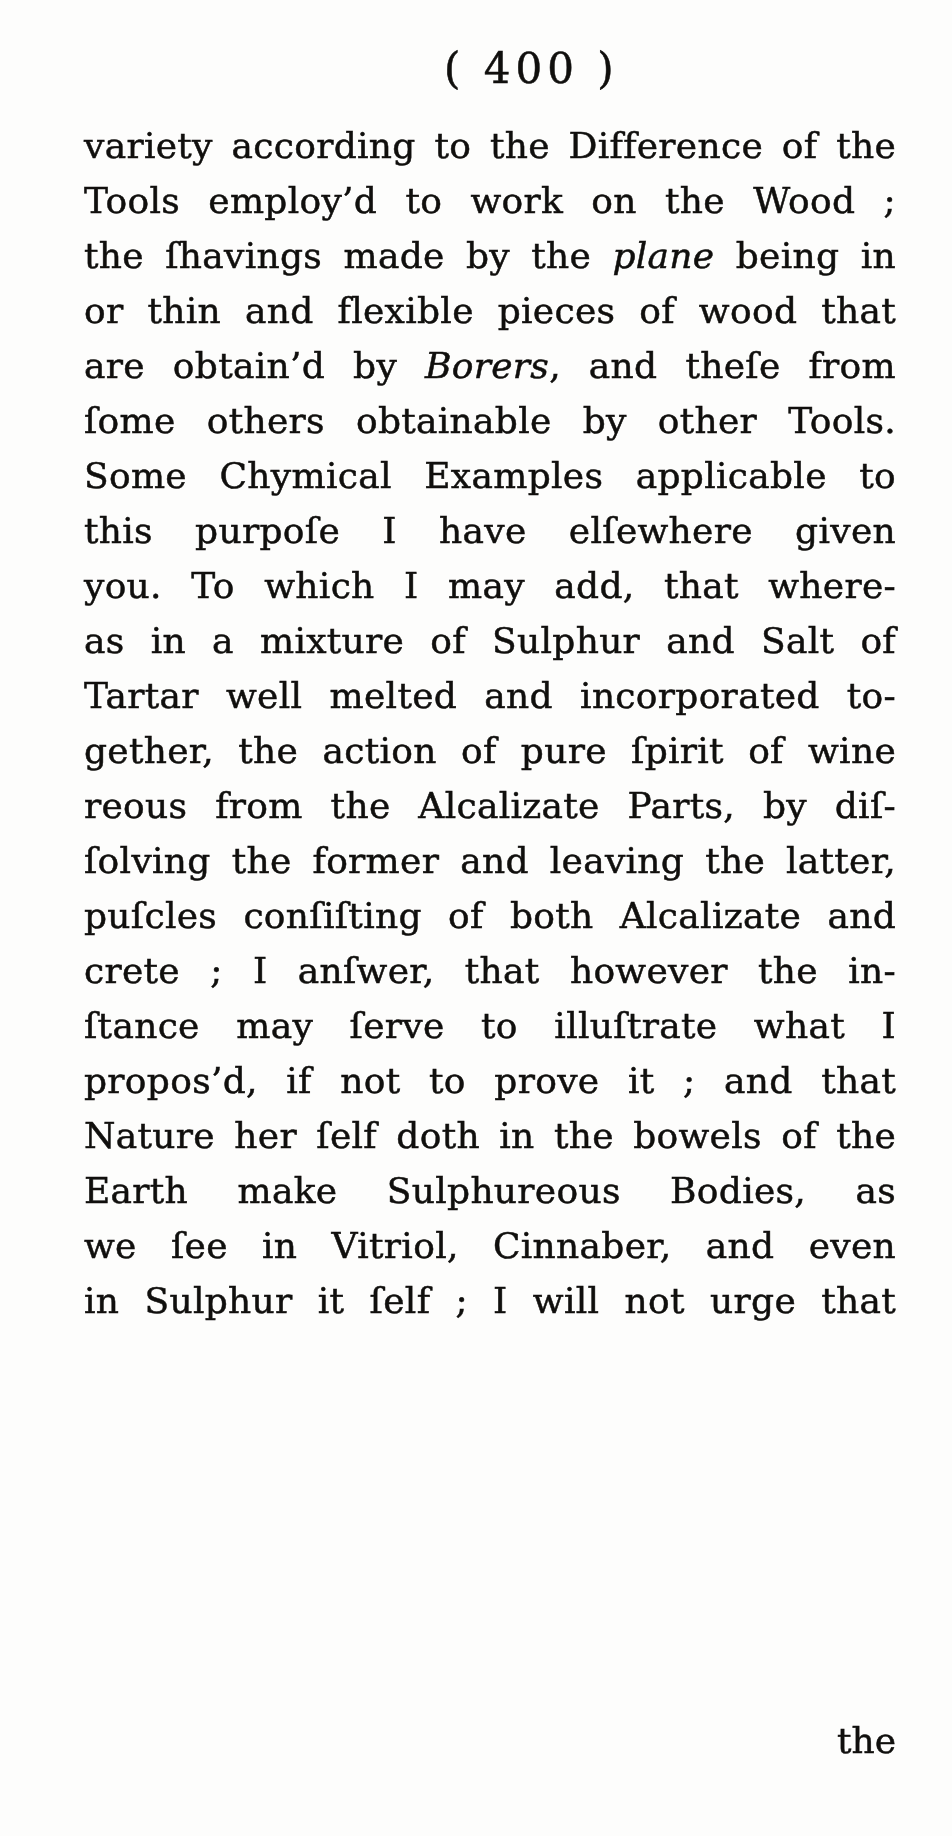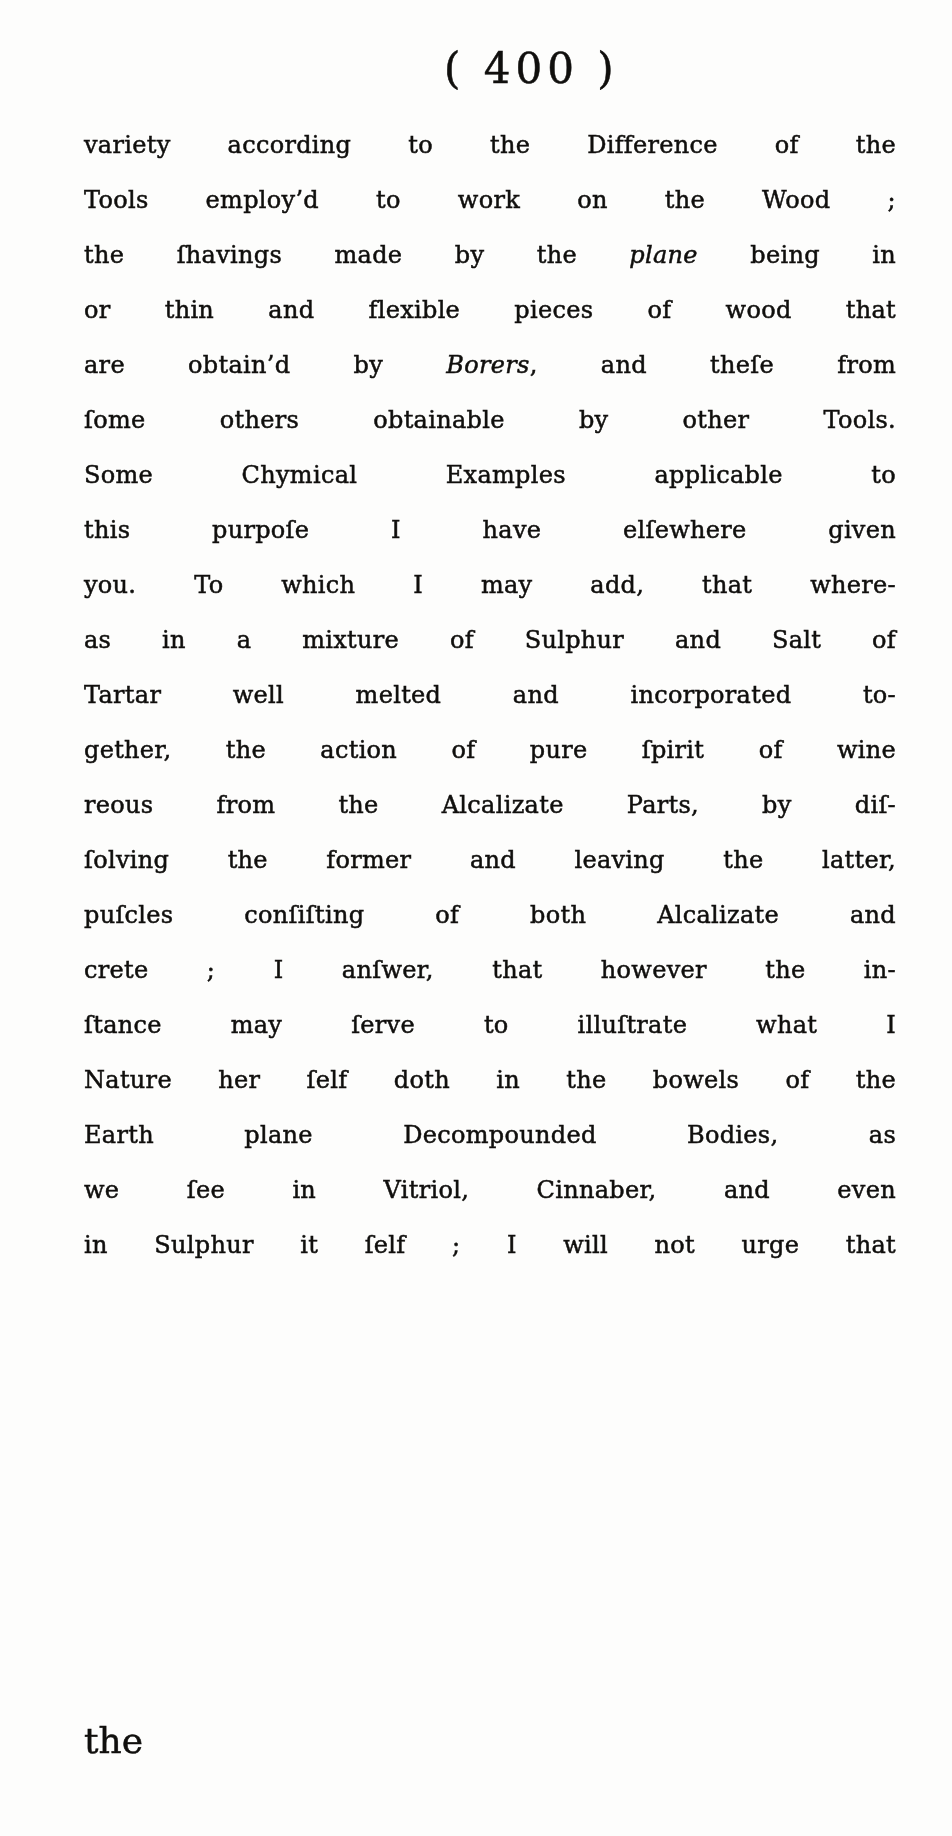--- a/index.html
+++ b/index.html
@@ -26,36 +26,37 @@
     white-space: nowrap;
     margin-left: 6px;
   }
   .textblock {
     position: absolute;
     top: 118px;
     left: 84px;
     width: 812px;
   }
   .line {
-    font-size: 24px;
+    font-size: 36px;
     line-height: 55px;
     text-align: justify;
     text-align-last: justify;
     letter-spacing: 0.3px;
     white-space: normal;
   }
   .line .it {
     font-style: italic;
   }
   .catchword {
     position: absolute;
     top: 1720px;
     left: 84px;
     width: 812px;
     font-size: 36px;
+    text-align: right;
   }
 </style>
 </head>
 <body>
 
 <div class="page">
   <div class="pagenum">( 400 )</div>
 
   <div class="textblock" id="textblock">
       <div class="line"><span>variety according to the Difference of the</span></div>
@@ -68,20 +69,21 @@
       <div class="line"><span>this purpoſe I have elſewhere given</span></div>
       <div class="line"><span>you. To which I may add, that where-</span></div>
       <div class="line"><span>as in a mixture of Sulphur and Salt of</span></div>
       <div class="line"><span>Tartar well melted and incorporated to-</span></div>
       <div class="line"><span>gether, the action of pure ſpirit of wine</span></div>
       <div class="line"><span>reous from the Alcalizate Parts, by diſ-</span></div>
       <div class="line"><span>ſolving the former and leaving the latter,</span></div>
       <div class="line"><span>puſcles conſiſting of both Alcalizate and</span></div>
       <div class="line"><span>crete ; I anſwer, that however the in-</span></div>
       <div class="line"><span>ſtance may ſerve to illuſtrate what I</span></div>
+      <div class="line"><span>propos’d, if not to prove it ; and that</span></div>
       <div class="line"><span>Nature her ſelf doth in the bowels of the</span></div>
-      <div class="line"><span>Earth plane Decompounded Bodies, as</span></div>
+      <div class="line"><span>Earth make Sulphureous Bodies, as</span></div>
       <div class="line"><span>we ſee in Vitriol, Cinnaber, and even</span></div>
       <div class="line"><span>in Sulphur it ſelf ; I will not urge that</span></div>
     </div>
 
   <div class="catchword">the</div>
 </div>
 
 </body></html>

